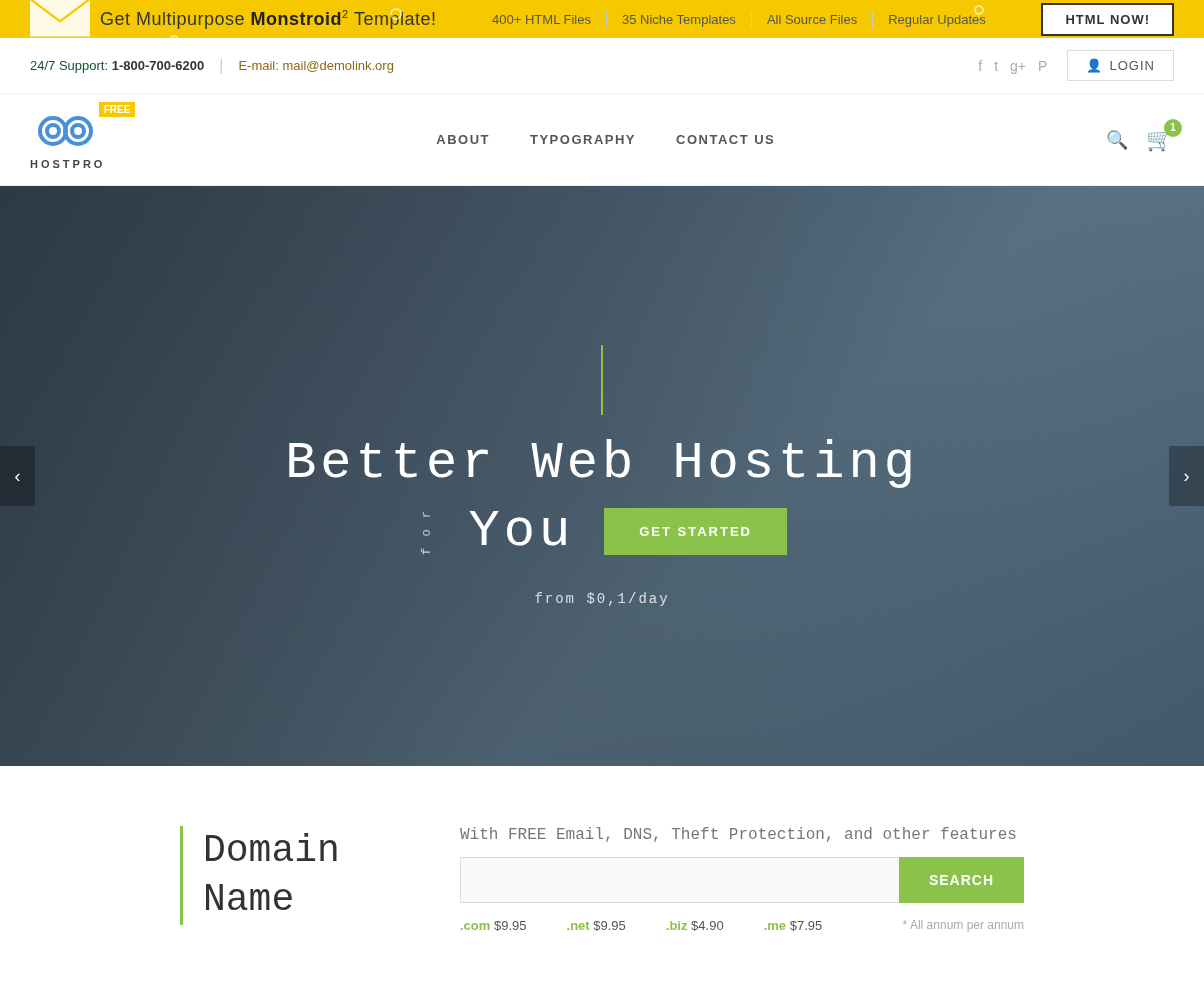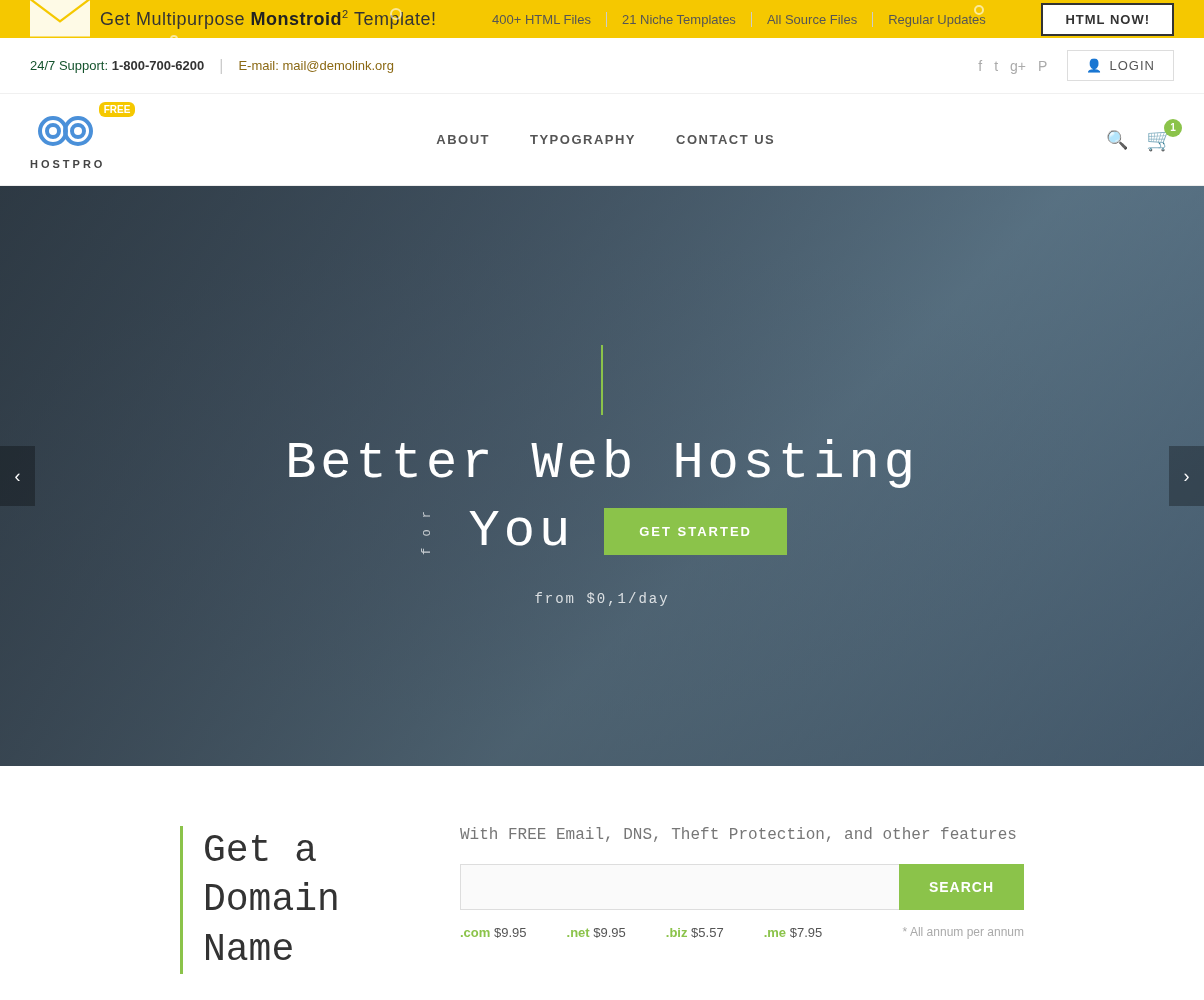--- a/index.html
+++ b/index.html
@@ -138,21 +138,20 @@
     }
     .logo-badge {
       background: #f5c800;
       color: white;
       font-size: 10px;
       font-weight: bold;
       padding: 2px 5px;
       position: absolute;
       top: 8px;
       right: -30px;
-      border-radius: 6px;
     }
     .logo-text {
       font-size: 11px;
       font-weight: bold;
       letter-spacing: 3px;
       color: #444;
       margin-top: 4px;
       text-align: center;
     }
     .logo-wrapper {
@@ -344,21 +343,21 @@
       color: #333;
       font-weight: 400;
       line-height: 1.3;
     }
     .domain-right {
       flex: 1;
     }
     .domain-subtitle {
       font-size: 16px;
       color: #777;
-      margin-bottom: 20px;
+      margin-bottom: 13px;
       font-family: 'Courier New', monospace;
     }
     .domain-search-row {
       display: flex;
       gap: 0;
       margin-bottom: 15px;
     }
     .domain-input {
       flex: 1;
       border: 1px solid #ddd;
@@ -412,21 +411,21 @@
       <polygon points="0,0 80,0 80,50 0,50" fill="white" opacity="0.9"></polygon>
       <polyline points="0,0 40,30 80,0" stroke="#f5c800" stroke-width="3" fill="none"></polyline>
     </svg>
     <span class="banner-text">
       <span>Get Multipurpose </span><strong>Monstroid</strong><sup>2</sup><span> Template!</span>
     </span>
   </div>
 
   <div class="banner-links">
     <span>400+ HTML Files</span>
-    <span>21 Niche Templates</span>
+    <span>35 Niche Templates</span>
     <span>All Source Files</span>
     <span>Regular Updates</span>
   </div>
 
   <button class="shop-now-btn">HTML NOW!</button>
 </div>
 
 <div class="header">
   <div class="header-top">
     <div style="display:flex;align-items:center;">
@@ -506,32 +505,31 @@
   </div>
 
   <div class="hero-arrow-right">
     <span>›</span>
   </div>
 </div>
 
 <div class="domain-section">
   <div class="domain-left">
     <div class="domain-title">
-      <div>Get a</div>
       <div>Domain</div>
       <div>Name</div>
     </div>
   </div>
   <div class="domain-right">
     <div class="domain-subtitle">With FREE Email, DNS, Theft Protection, and other features</div>
     <div class="domain-search-row">
       <input class="domain-input" type="text" placeholder="" style="">
       <button class="domain-search-btn">SEARCH</button>
     </div>
     <div class="domain-prices">
       <span><span class="domain-ext">.com</span> <span class="domain-ext-price">$9.95</span></span>
       <span><span class="domain-ext">.net</span> <span class="domain-ext-price">$9.95</span></span>
-      <span><span class="domain-ext">.biz</span> <span class="domain-ext-price">$5.57</span></span>
+      <span><span class="domain-ext">.biz</span> <span class="domain-ext-price">$4.90</span></span>
       <span><span class="domain-ext">.me</span> <span class="domain-ext-price">$7.95</span></span>
       <span class="domain-note">* All annum per annum</span>
     </div>
   </div>
 </div>
 
 </body></html>

